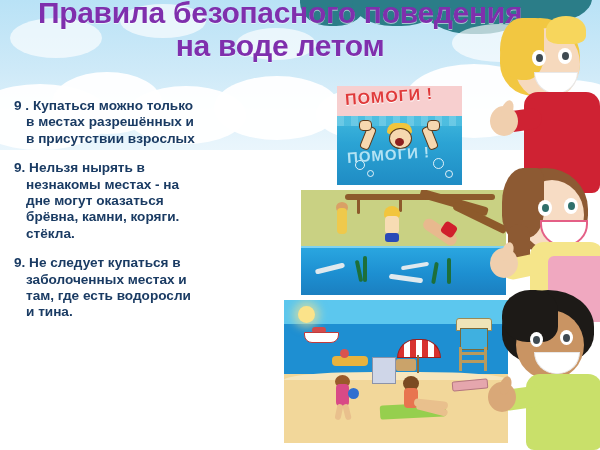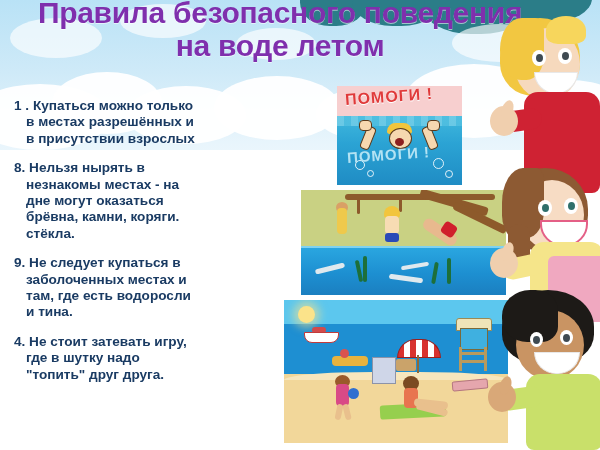--- a/index.html
+++ b/index.html
@@ -159,35 +159,32 @@
     <div class="cloud t" style="left:10px;top:18px;width:92px;height:40px;"></div>
     <div class="cloud t" style="left:120px;top:4px;width:86px;height:34px;"></div>
     <div class="cloud t" style="left:236px;top:28px;width:80px;height:32px;"></div>
     <div class="cloud t" style="left:452px;top:24px;width:96px;height:38px;"></div>
   </div>
   <div class="whitefloor"></div>
 
   <div class="title">Правила безопасного поведения на воде летом</div>
 
   <div class="rules">
-    <div class="rule">1 . Купаться можно только
+    <div class="rule">9 . Купаться можно только
 в местах разрешённых и
 в присутствии взрослых</div>
-    <div class="rule">8. Нельзя нырять в
+    <div class="rule">9. Нельзя нырять в
 незнакомы местах - на
 дне могут оказаться
 брёвна, камни, коряги.
 стёкла.</div>
     <div class="rule">9. Не следует купаться в
 заболоченных местах и
 там, где есть водоросли
 и тина.</div>
-    <div class="rule">4. Не стоит затевать игру,
-где в шутку надо
-"топить" друг друга.</div>
   </div>
 
   <div class="pic" id="pic1">
     <div class="p1-sky"></div>
     <div class="p1-water"></div>
     <div class="p1-wavy"></div>
     <div class="arm" style="left:26px;top:40px;width:8px;height:22px;transform:rotate(22deg);"></div>
     <div class="arm" style="left:22px;top:34px;width:11px;height:9px;"></div>
     <div class="arm" style="left:88px;top:40px;width:8px;height:22px;transform:rotate(-22deg);"></div>
     <div class="arm" style="left:90px;top:34px;width:11px;height:9px;"></div>

